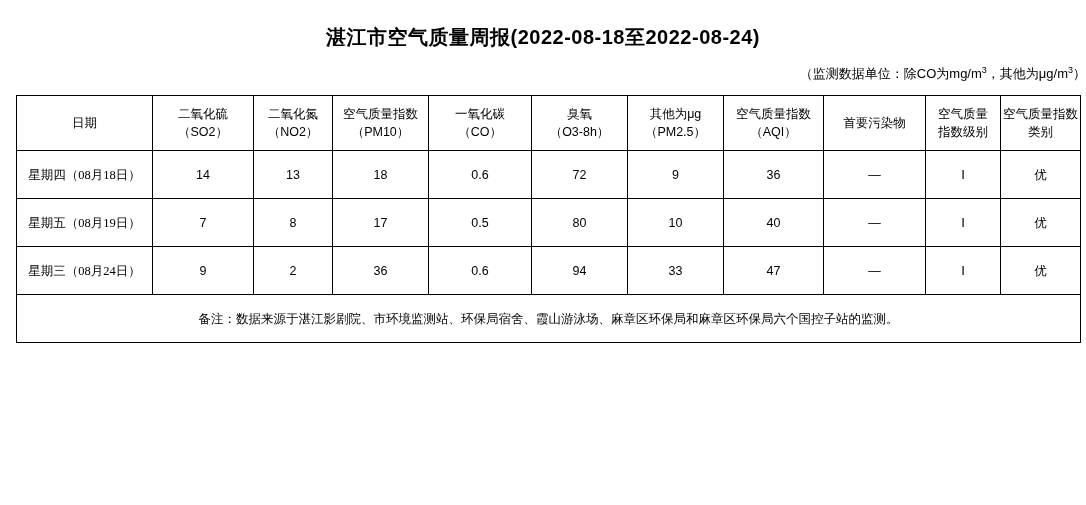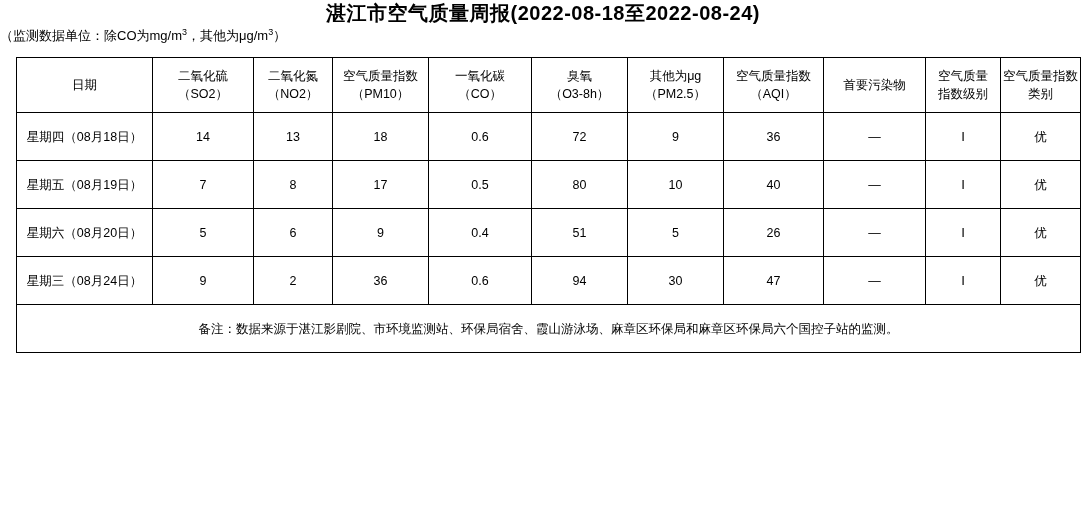--- a/index.html
+++ b/index.html
@@ -18,26 +18,28 @@
     width: 1086px;
     height: 505px;
     position: relative;
     box-sizing: border-box;
   }
   .title {
     text-align: center;
     font-size: 20px;
     font-weight: bold;
     letter-spacing: 0.5px;
+    margin-top: 24px;
     margin-bottom: 0;
     color: #000;
   }
   .subtitle {
-    text-align: left;
+    text-align: right;
     font-size: 13px;
+    margin-top: 14px;
     margin-bottom: 12px;
     color: #000;
   }
   .subtitle sup {
     font-size: 9px;
     vertical-align: super;
   }
   .table-wrap {
     margin: 0 16px;
   }
@@ -58,20 +60,21 @@
     color: #000;
   }
   table.aqi thead th {
     height: 54px;
   }
   table.aqi tbody td {
     height: 47px;
   }
   td.date-cell {
     font-size: 12.5px;
+    font-family: Liberation Serif, serif;
   }
   td.pollutant-cell {
     font-size: 12px;
     line-height: 1.5;
   }
   .note-row td {
     height: 30px;
     text-align: left;
     padding-left: 8px;
     font-size: 12px;
@@ -181,48 +184,32 @@
           <td>10</td>
           <td>40</td>
           <td class="pollutant-cell">
             <span class="hdr-line">—</span>
             <span class="hdr-line"></span>
           </td>
           <td>Ⅰ</td>
           <td>优</td>
         </tr>
 
-        <tr>
-          <td class="date-cell">星期六（08月20日）</td>
-          <td>5</td>
-          <td>6</td>
-          <td>9</td>
-          <td>0.4</td>
-          <td>51</td>
-          <td>5</td>
-          <td>26</td>
-          <td class="pollutant-cell">
-            <span class="hdr-line">—</span>
-            <span class="hdr-line"></span>
-          </td>
-          <td>Ⅰ</td>
-          <td>优</td>
-        </tr>
 
 
 
 
         <tr>
           <td class="date-cell">星期三（08月24日）</td>
           <td>9</td>
           <td>2</td>
           <td>36</td>
           <td>0.6</td>
           <td>94</td>
-          <td>30</td>
+          <td>33</td>
           <td>47</td>
           <td class="pollutant-cell">
             <span class="hdr-line">—</span>
             <span class="hdr-line"></span>
           </td>
           <td>Ⅰ</td>
           <td>优</td>
         </tr>
 
         <tr class="note-row">

